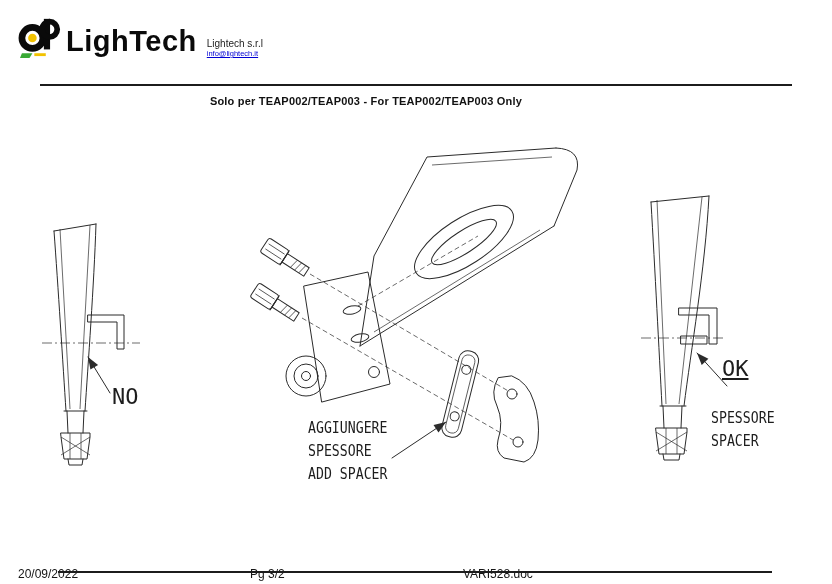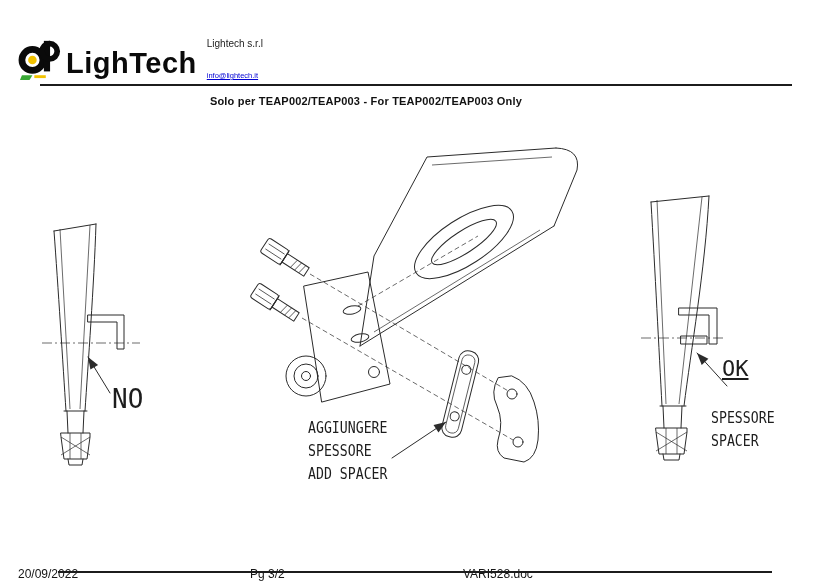--- a/index.html
+++ b/index.html
@@ -17,40 +17,40 @@
   .logo-mark { width: 46px; height: 42px; }
   .logo-text {
     font-family: "Liberation Sans", sans-serif;
     font-weight: bold; font-size: 29px; letter-spacing: 0.5px;
     color: #0a0a0a; margin-left: 2px; margin-top: 6px;
   }
   .company-block { margin-left: 10px; margin-top: 22px; }
   .company-name { font-size: 10px; color: #222; }
   .company-email {
     font-size: 7.5px; color: #0000d4; text-decoration: underline;
-    margin-top: 22px; cursor: pointer;
+    margin-top: 0; cursor: pointer;
   }
   .rule { position: absolute; background: #1c1c1c; }
   .rule-top { left: 40px; top: 84px; width: 752px; height: 2px; }
   .doc-title {
     position: absolute; left: 0; top: 95px; width: 732px;
     text-align: center; font-weight: bold; font-size: 11px;
     font-family: "Liberation Sans", sans-serif; letter-spacing: 0.2px;
   }
   
   .fig { position: absolute; overflow: visible; }
   .fig-left  { left: 30px;  top: 215px; width: 140px; height: 260px; }
   .fig-mid   { left: 240px; top: 140px; width: 370px; height: 370px; }
   .fig-right { left: 635px; top: 190px; width: 160px; height: 280px; }
   .cad {
     font-family: "DejaVu Sans Mono", monospace;
     color: #1d1d1d;
     transform-origin: 0 0;
   }
-  .label-no { position: absolute; left: 112px; top: 384px; font-size: 26px; }
+  .label-no { position: absolute; left: 112px; top: 384px; font-size: 22px; }
   .label-ok { position: absolute; left: 722px; top: 356px; font-size: 22px; text-decoration: underline; }
   .note {
     position: absolute; left: 308px; top: 417px;
     font-size: 15px; line-height: 23px; transform: scaleX(0.88);
   }
   .caption-right {
     position: absolute; left: 711px; top: 407px;
     font-size: 15px; line-height: 23px; transform: scaleX(0.88);
   }
   

